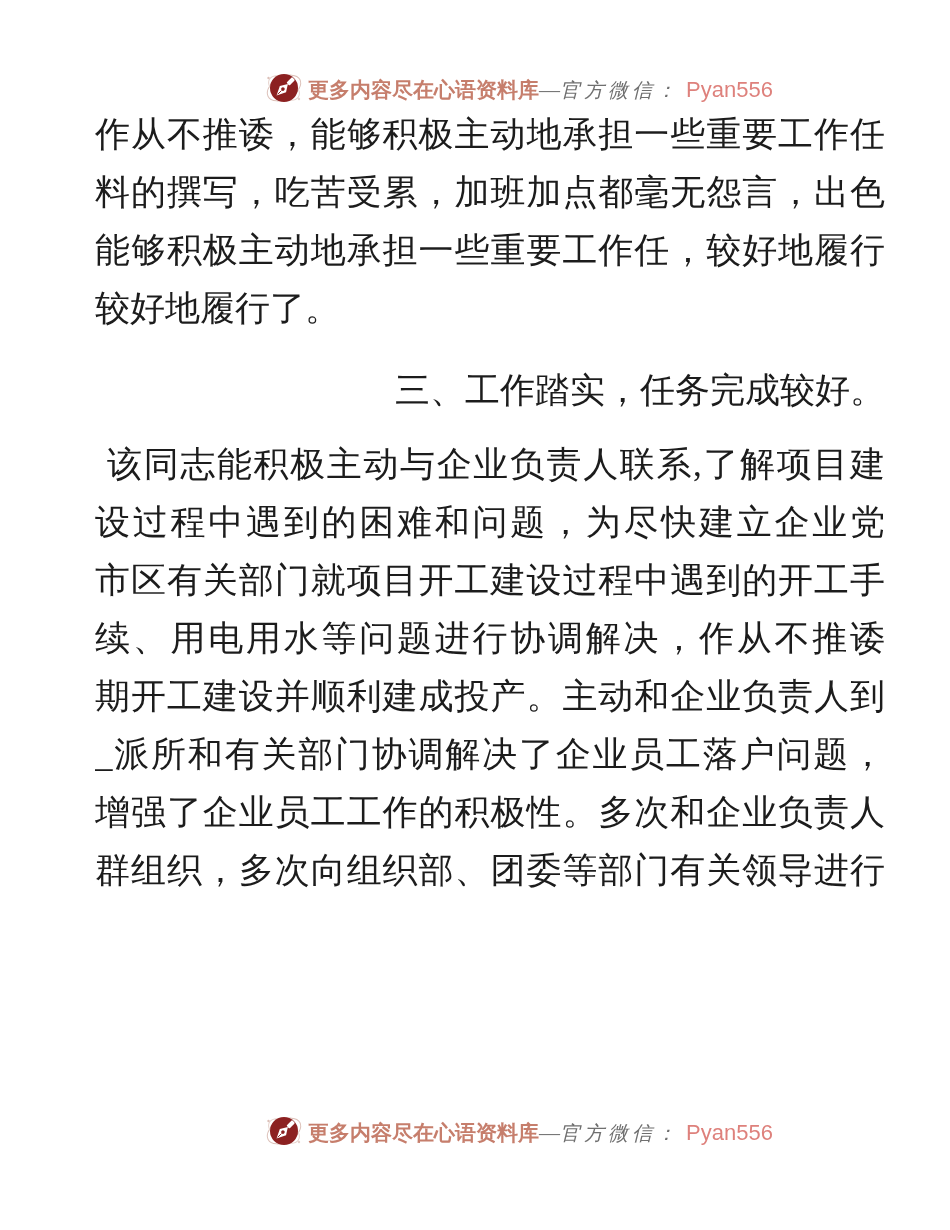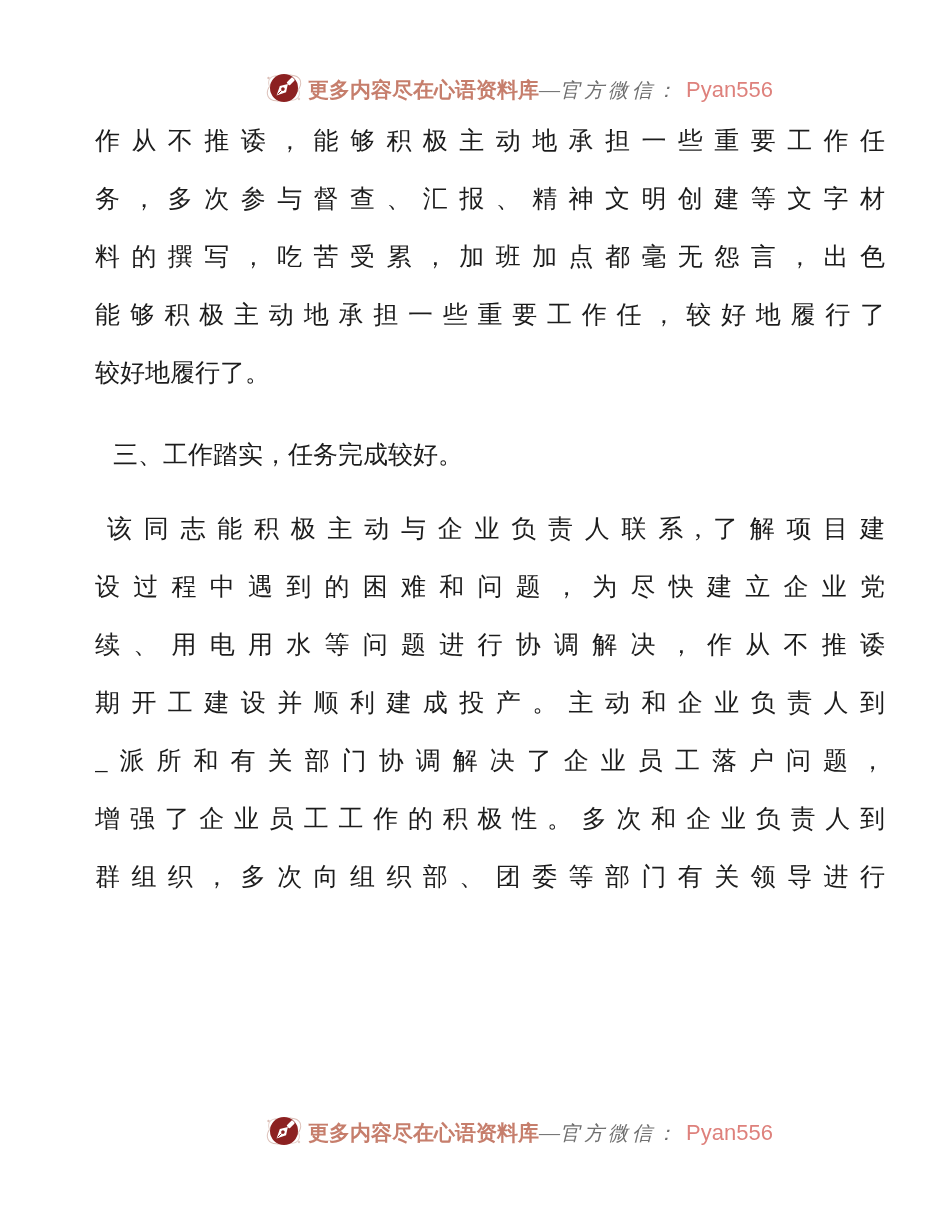--- a/index.html
+++ b/index.html
@@ -34,40 +34,40 @@
     color: #de817c;
     font-family: "Liberation Sans", "DejaVu Sans", sans-serif;
     font-size: 22px;
     padding-left: 6px;
   }
 
   
   .doc-body {
     position: absolute;
     left: 95px;
-    top: 112px;
+    top: 106px;
     width: 790px;
     color: #1c1c1c;
-    font-size: 25px;
+    font-size: 35px;
     line-height: 58px;
   }
   .tline {
     height: 58px;
     overflow: hidden;
     text-align: justify;
     text-align-last: justify;
     text-justify: inter-character;
   }
   .tline--end { text-align-last: left; }
   .doc-heading {
     height: 58px;
     margin-top: 24px;
     margin-bottom: 16px;
     text-indent: 18px;
-    text-align: left;
+    text-align: right;
   }
   .p2-first { text-indent: 12px; }
 </style>
 </head>
 <body>
 
 <header class="brandbar brandbar--header">
   <span class="brand-logo">
     <svg width="38" height="44" viewBox="0 0 38 44" xmlns="http://www.w3.org/2000/svg">
       <ellipse cx="19" cy="22" rx="18" ry="11" fill="none" stroke="#dcc0b8" stroke-width="1" transform="rotate(-28 19 22)"></ellipse>
@@ -83,31 +83,31 @@
       </g>
     </svg>
   </span>
   <span class="brand-text"><span class="brand-slogan">更多内容尽在心语资料库</span><span class="brand-dash">—</span><span class="brand-label">官方微信：</span><span class="brand-id">Pyan556</span></span>
 </header>
 
 <main class="doc-body">
 
   <section>
     <div class="tline">作从不推诿，能够积极主动地承担一些重要工作任</div>
-    <div class="tline">务，多次参与督查、汇报、精神文明创建等文字材</div>
     <div class="tline">料的撰写，吃苦受累，加班加点都毫无怨言，出色</div>
     <div class="tline">能够积极主动地承担一些重要工作任，较好地履行了</div>
     <div class="tline tline--end">较好地履行了。</div>
   </section>
 
   <div class="doc-heading">三、工作踏实，任务完成较好。</div>
 
   <section>
     <div class="tline p2-first">该同志能积极主动与企业负责人联系,了解项目建</div>
     <div class="tline">设过程中遇到的困难和问题，为尽快建立企业党</div>
+    <div class="tline">市区有关部门就项目开工建设过程中遇到的开工手</div>
     <div class="tline">续、用电用水等问题进行协调解决，作从不推诿</div>
     <div class="tline">期开工建设并顺利建成投产。主动和企业负责人到</div>
     <div class="tline">_派所和有关部门协调解决了企业员工落户问题，</div>
     <div class="tline">增强了企业员工工作的积极性。多次和企业负责人到</div>
     <div class="tline">群组织，多次向组织部、团委等部门有关领导进行</div>
   </section>
 
 </main>
 
 <footer class="brandbar brandbar--footer">

